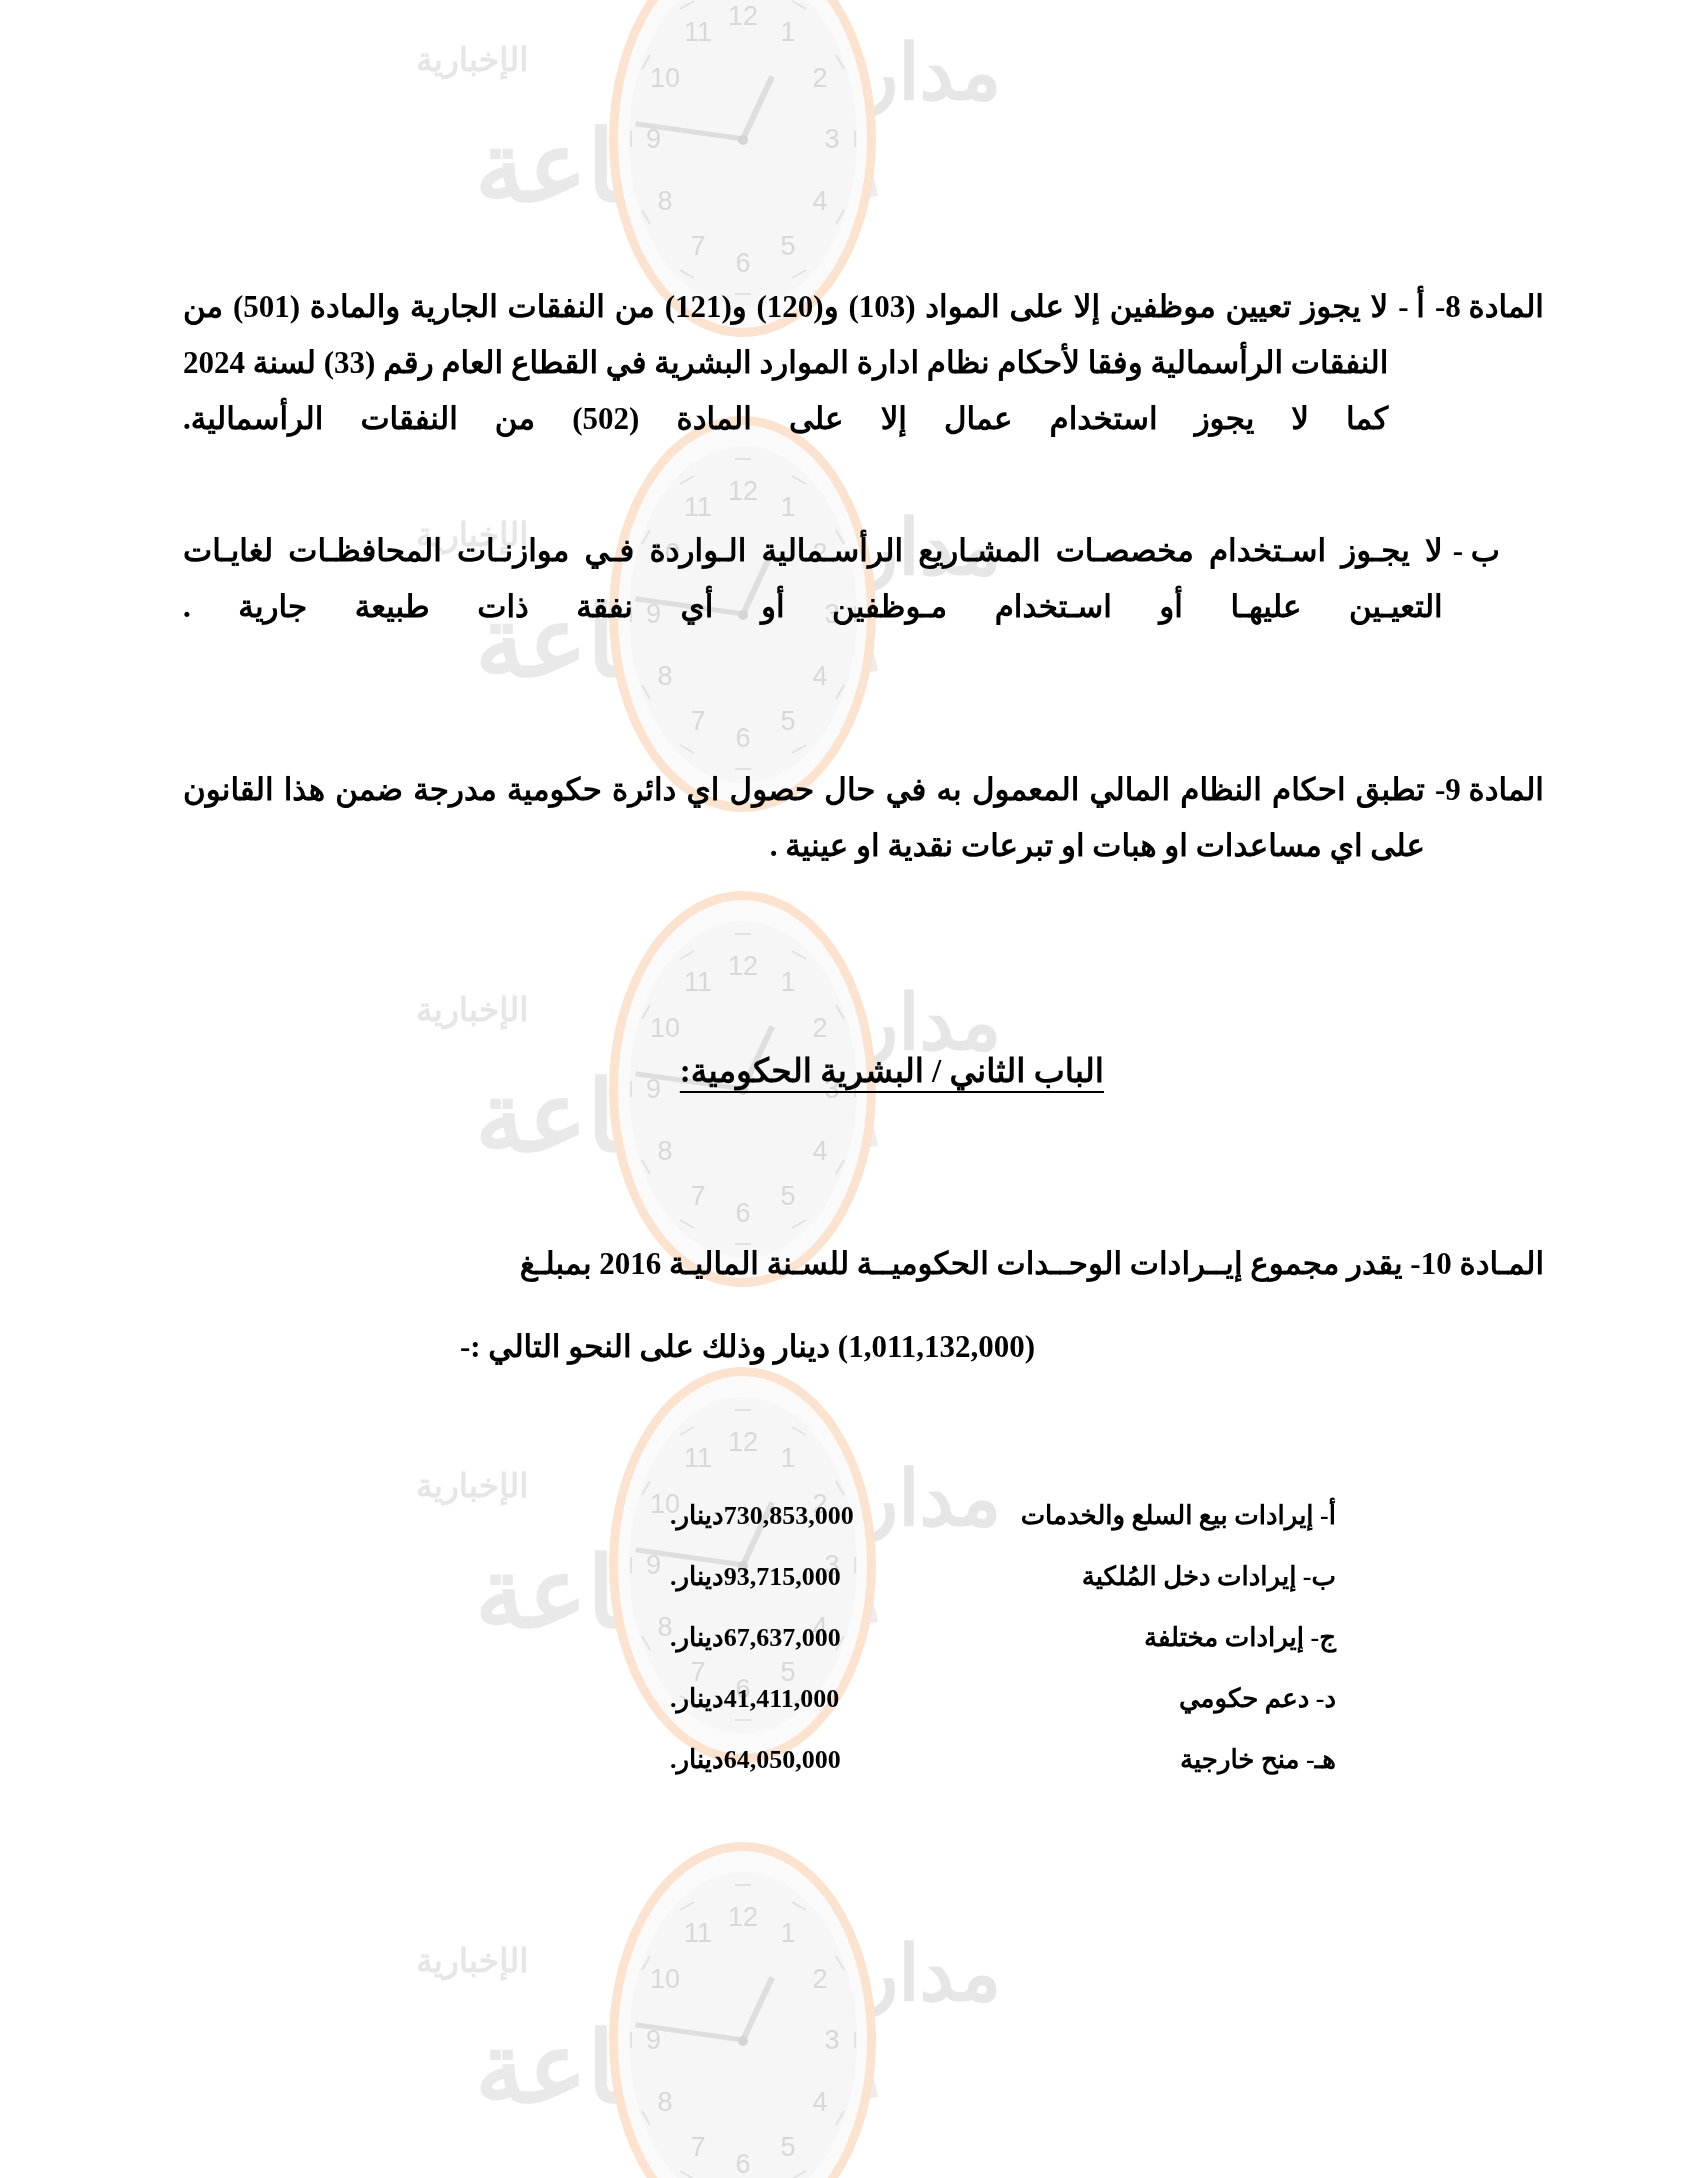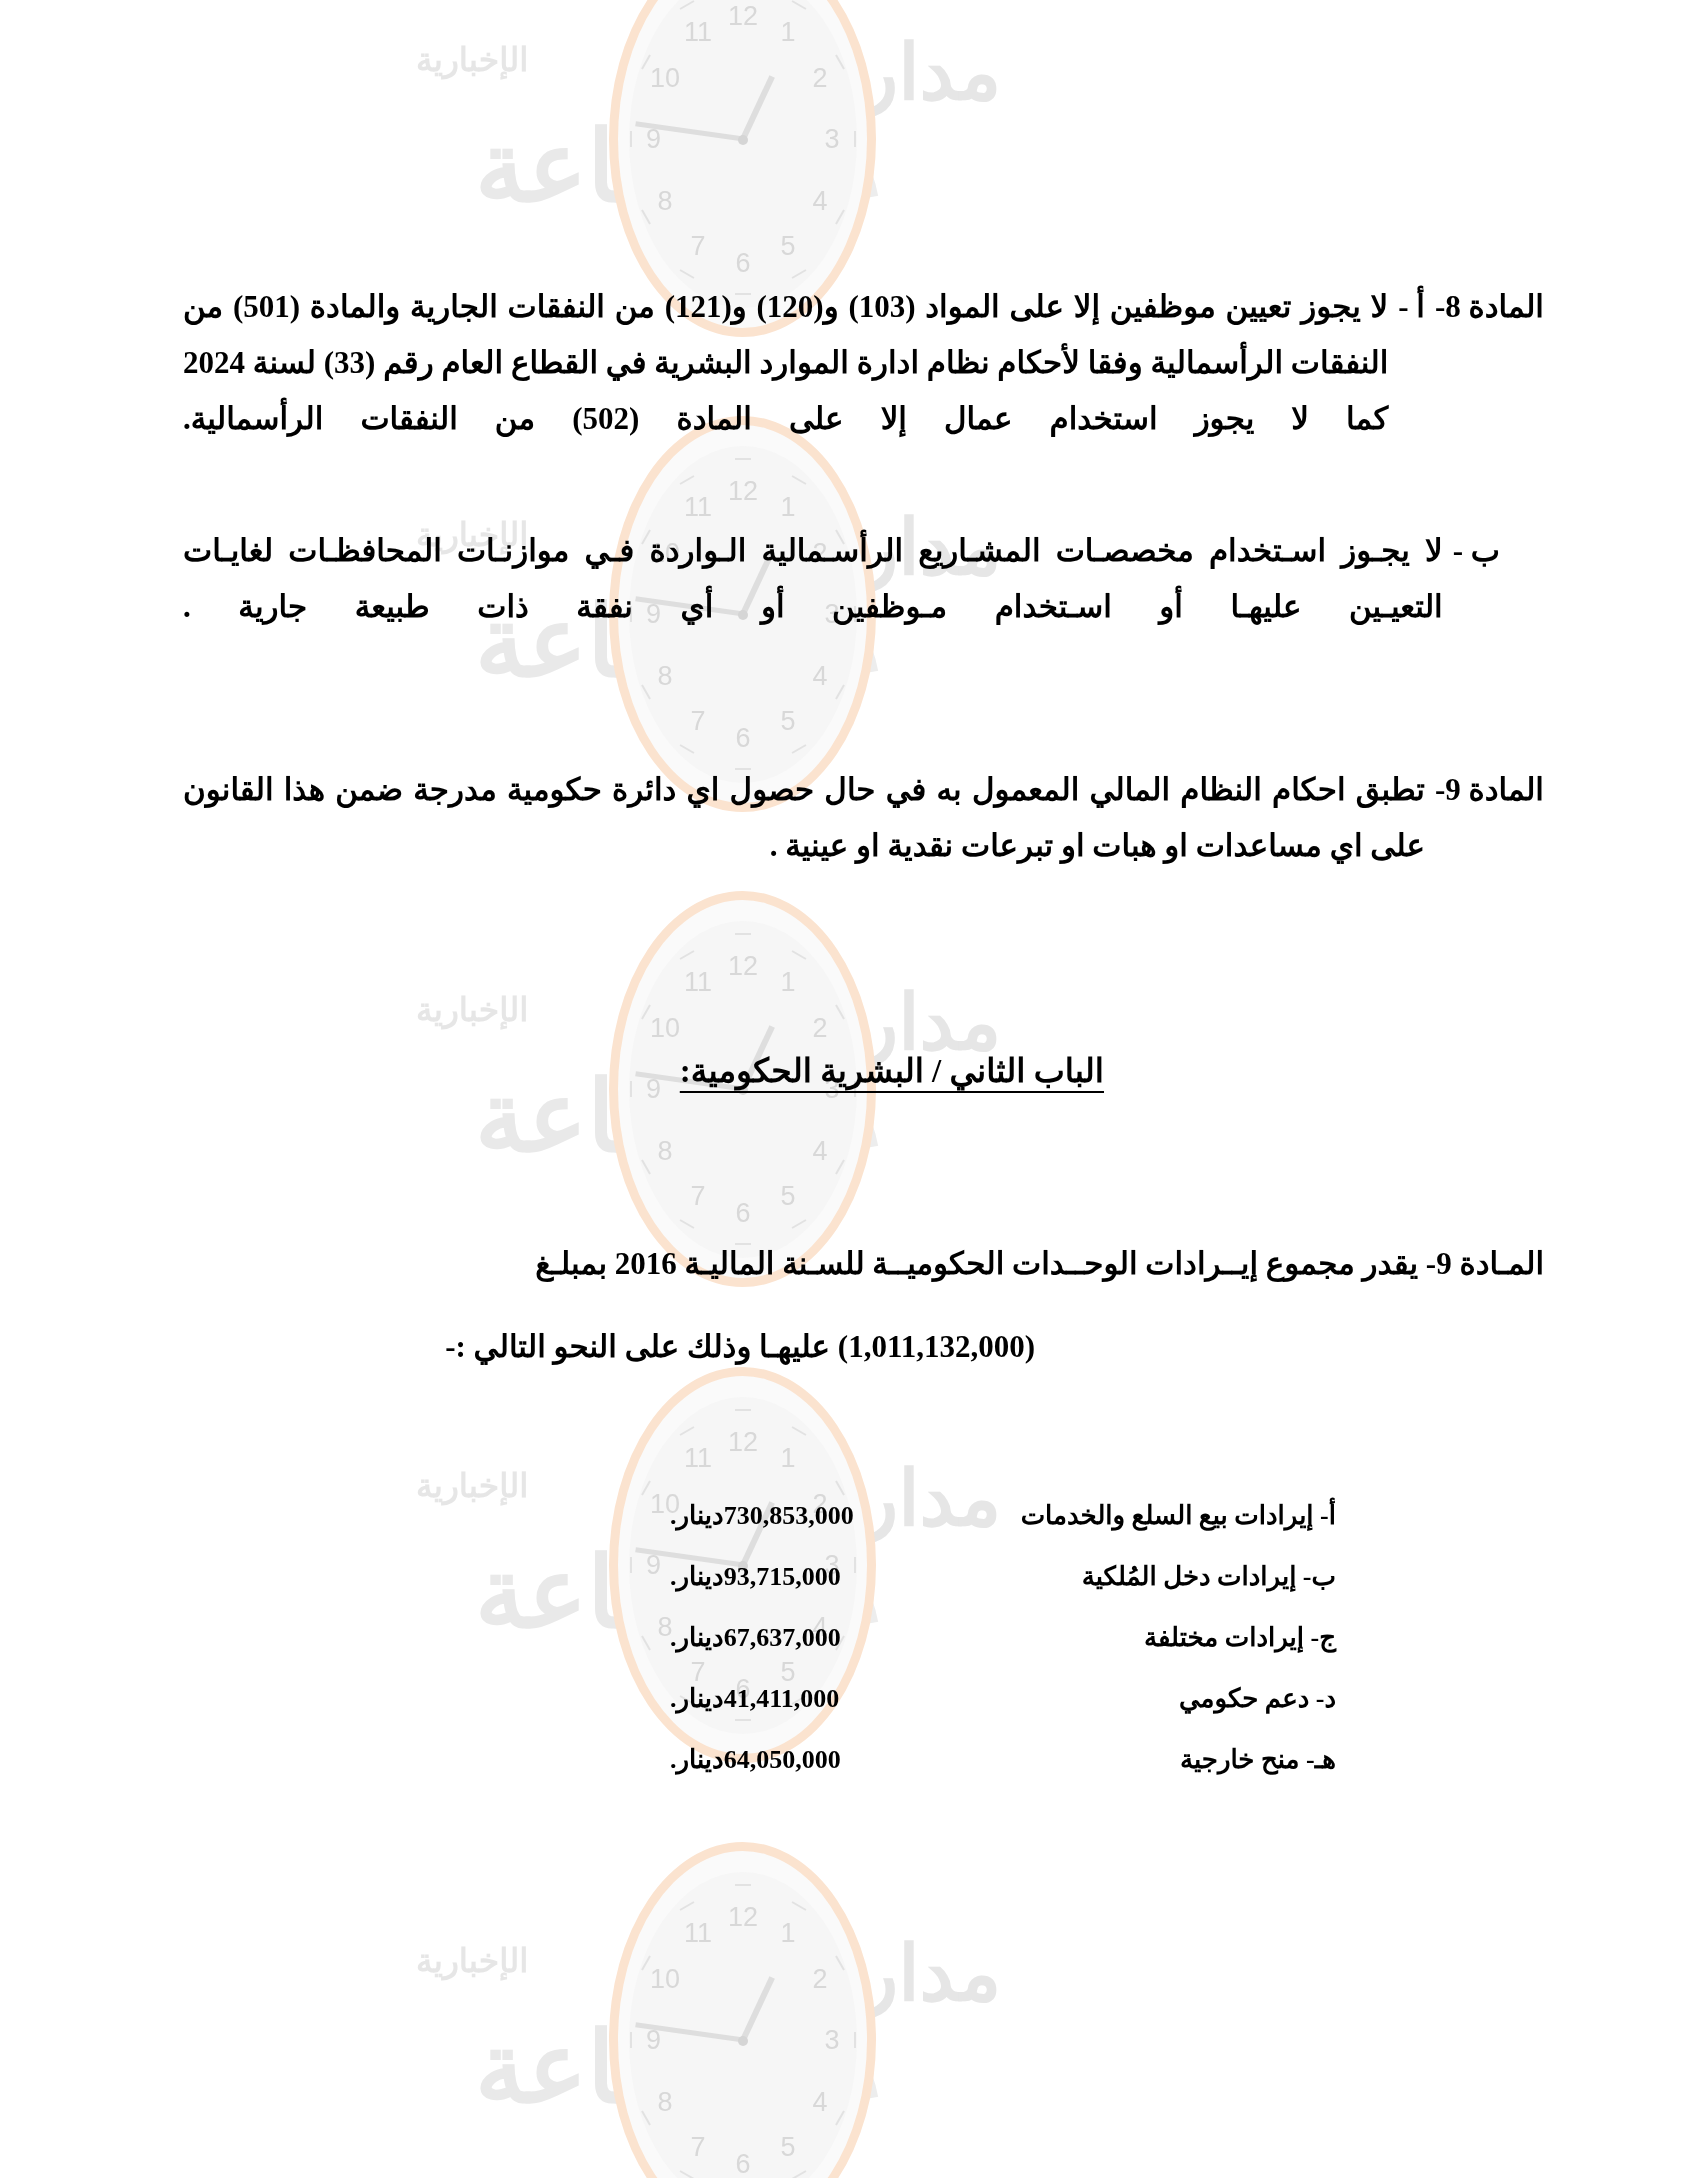--- a/index.html
+++ b/index.html
@@ -429,27 +429,27 @@
     </div>
 
     <div class="article-block" style="right:139px; left:183px; top:762px;">
       <span class="art-label">المادة 9-</span>
       <span class="art-text lastline-right">تطبق احكام النظام المالي المعمول به في حال حصول اي دائرة حكومية مدرجة ضمن هذا القانون على اي مساعدات او هبات او تبرعات نقدية او عينية .</span>
     </div>
 
     <div class="section-heading" style="right:579px; top:1051px;">الباب الثاني / البشرية الحكومية:</div>
 
     <div class="art10-line1" style="right:139px; top:1236px;">
-      <span>المـادة 9-</span>
+      <span>المـادة 10-</span>
       <span>يقدر مجموع إيــرادات الوحــدات الحكوميــة للسـنة الماليـة 2016 بمبلـغ</span>
     </div>
 
     <div class="art10-line2" style="right:648px; top:1319px;">
       <span class="num-latin">(1,011,132,000)</span>
-      <span>عليهـا وذلك على النحو التالي :-</span>
+      <span>دينار وذلك على النحو التالي :-</span>
     </div>
 
     <table class="rev-table" style="right:347px; top:1485px;">
       <tbody>
         <tr>
           <td class="cell-label">
             <span>أ-</span>
             <span>إيرادات بيع السلع والخدمات</span>
           </td>
           <td class="cell-amount num-latin">730,853,000</td>

